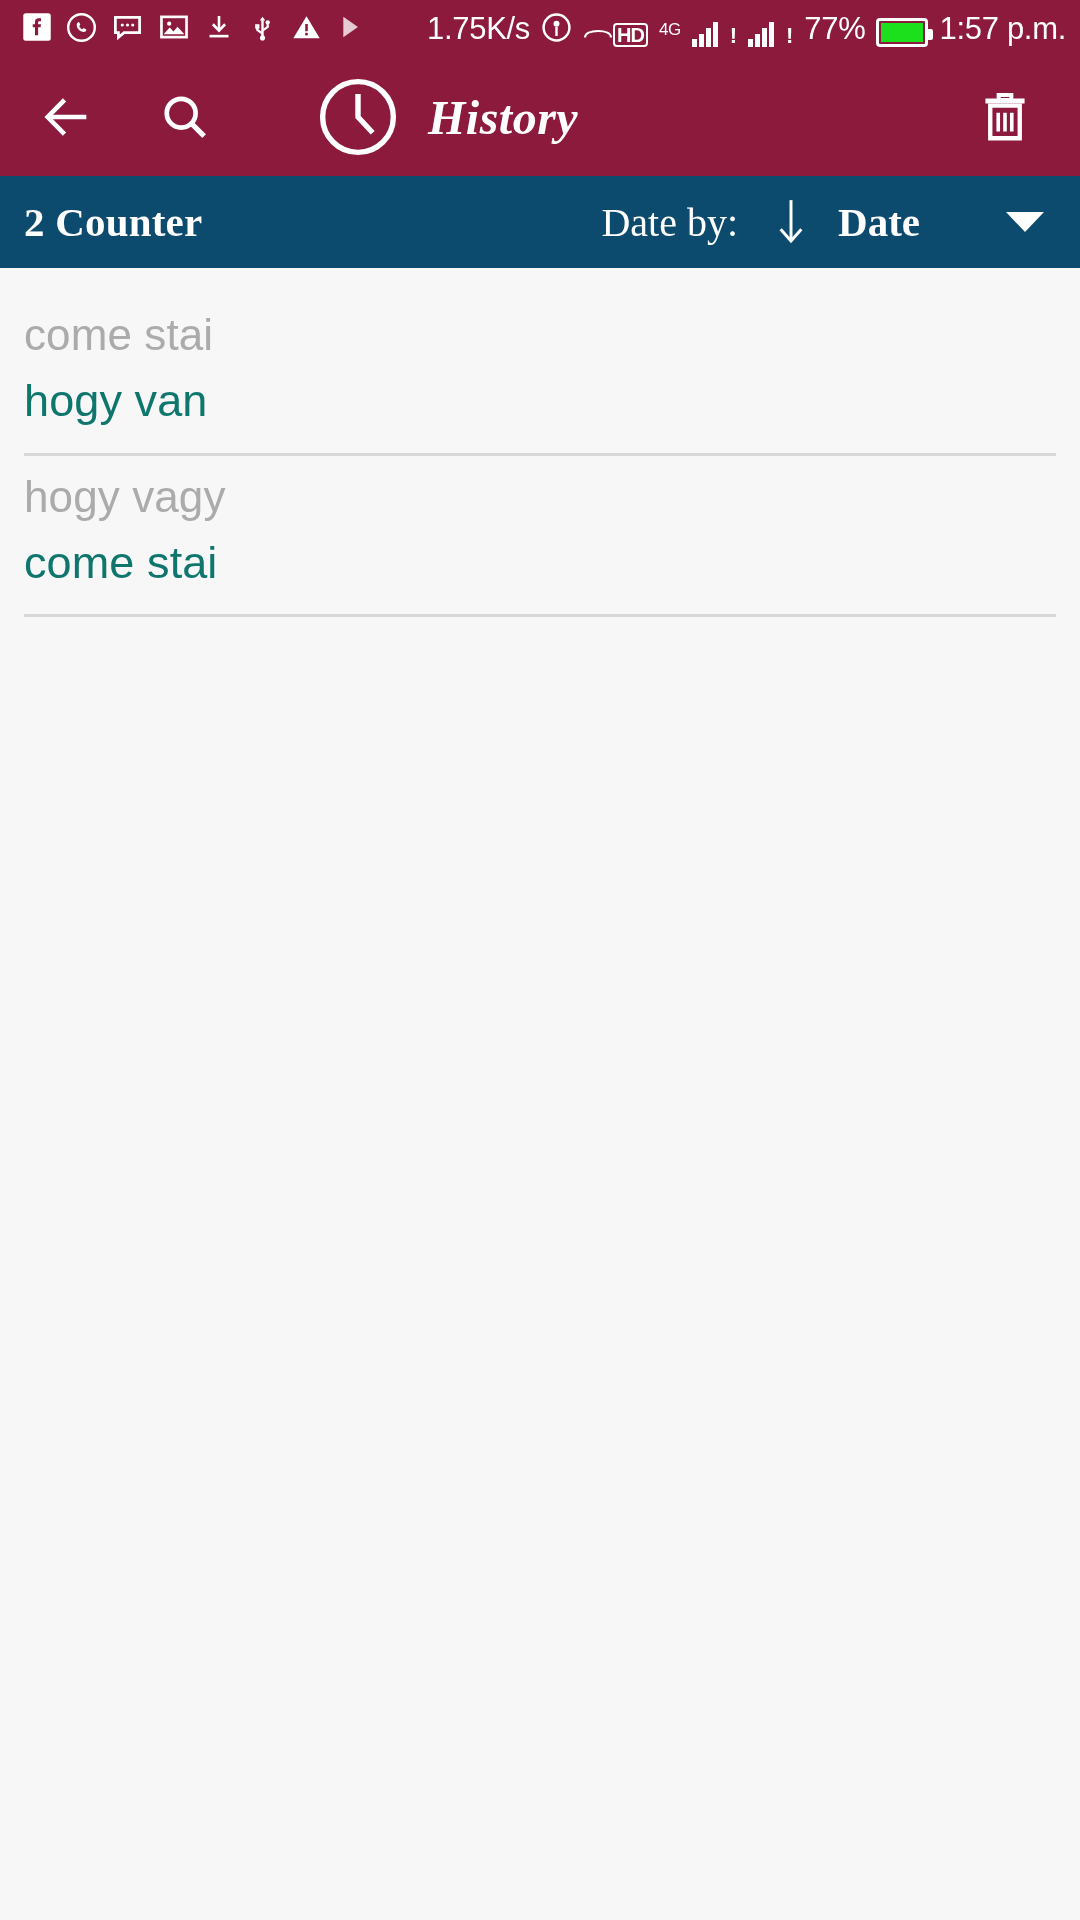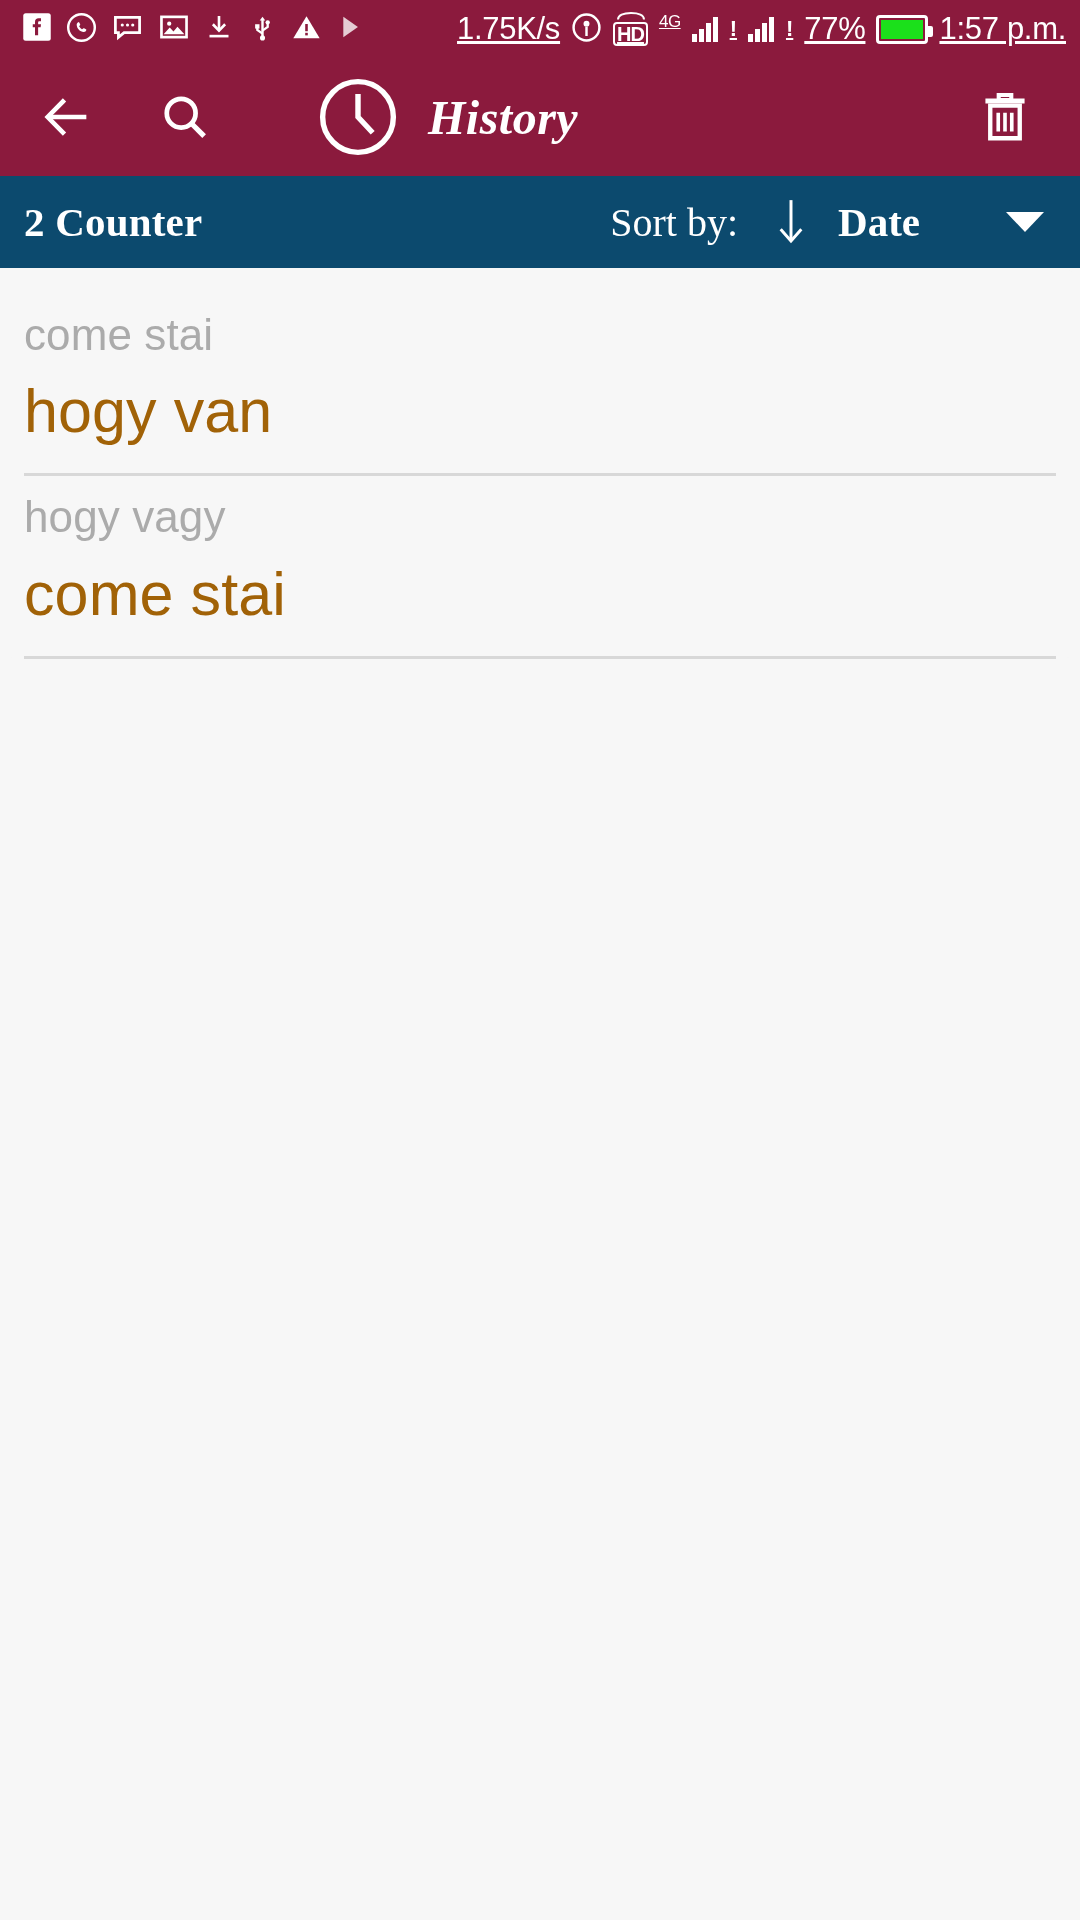--- a/index.html
+++ b/index.html
@@ -16,34 +16,34 @@
   .statusbar{
     position:relative;
     height:58px;
     background:#8B1A3D;
     display:flex;
     align-items:center;
     padding:0 14px 0 22px;
     color:#ffffff;
   }
   .sb-left{ display:flex; align-items:center; gap:14px; }
-  .sb-right{ display:flex; align-items:center; gap:11px; margin-left:auto;text-decoration:underline; }
+  .sb-right{ display:flex; align-items:flex-end; gap:11px; margin-left:auto; }
   .sb-icon{ display:block; }
   .sb-text{
     font-size:31px;
     letter-spacing:-0.3px;
     white-space:nowrap;
     font-family:"Liberation Sans", sans-serif;
   }
   .sb-4g{ font-size:17px; position:relative; top:-7px; letter-spacing:-.5px; }
   .sb-hd{
     font-size:20px; font-weight:bold; letter-spacing:-1px;
     border:2px solid #fff; border-radius:4px; padding:0 2px; line-height:1;
   }
-  .hd-wrap{ position:relative; display:flex; flex-direction:column; align-items:center; }
+  .hd-wrap{ position:relative; display:flex; flex-direction:row; align-items:center; }
   .hd-arc{ margin-bottom:1px; }
   .sig{ display:flex; align-items:flex-end; gap:2px; height:26px; }
   .sig i{ display:block; width:5px; background:#fff; }
   .sig i:nth-child(1){ height:8px; }
   .sig i:nth-child(2){ height:13px; }
   .sig i:nth-child(3){ height:19px; }
   .sig i:nth-child(4){ height:25px; }
   .sig-bang{ font-size:22px; font-weight:bold; line-height:1; margin-left:1px; }
   .battery{
     width:52px; height:29px; border:3px solid #fff; border-radius:4px;
@@ -129,22 +129,22 @@
   .row{ padding:0 24px; }
   .row-inner{ padding:12px 0 0 0; }
   .src{
     font-size:44px;
     color:#ABABAB;
     line-height:1.30;
     letter-spacing:0.1px;
     white-space:nowrap;
   }
   .dst{
-    font-size:61px;
-    color:#a16207;
+    font-size:45px;
+    color:#0f766e;
     line-height:1.30;
     letter-spacing:0.1px;
     white-space:nowrap;
     padding-top:9px;
   }
   .divider{
     height:3px;
     background:#D8D8D8;
     margin:22px 0 0 0;
   }
@@ -300,21 +300,21 @@
         <path d="M5.9 7.3h12.2v13.5H5.9z" fill="none" stroke="#fff" stroke-width="1.8"></path>
         <path d="M9.2 10.2v7.8M12 10.2v7.8M14.8 10.2v7.8" stroke="#fff" stroke-width="1.5"></path>
       </svg>
     </div>
   </div>
 
   <div class="sortbar">
     <span class="counter">2 Counter</span>
 
     <div class="sort-group">
-      <span class="sort-label">Sort by:</span>
+      <span class="sort-label">Date by:</span>
 
       <span class="sort-arrow">
         <svg width="42" height="50" viewBox="0 0 24 28">
           <path d="M12 1.5v22.5" stroke="#fff" stroke-width="1.7" fill="none"></path>
           <path d="M6.1 18.2L12 24.8l5.9-6.6" stroke="#fff" stroke-width="1.7" fill="none" stroke-linecap="butt"></path>
         </svg>
       </span>
 
       <span class="sort-value">Date</span>
 

